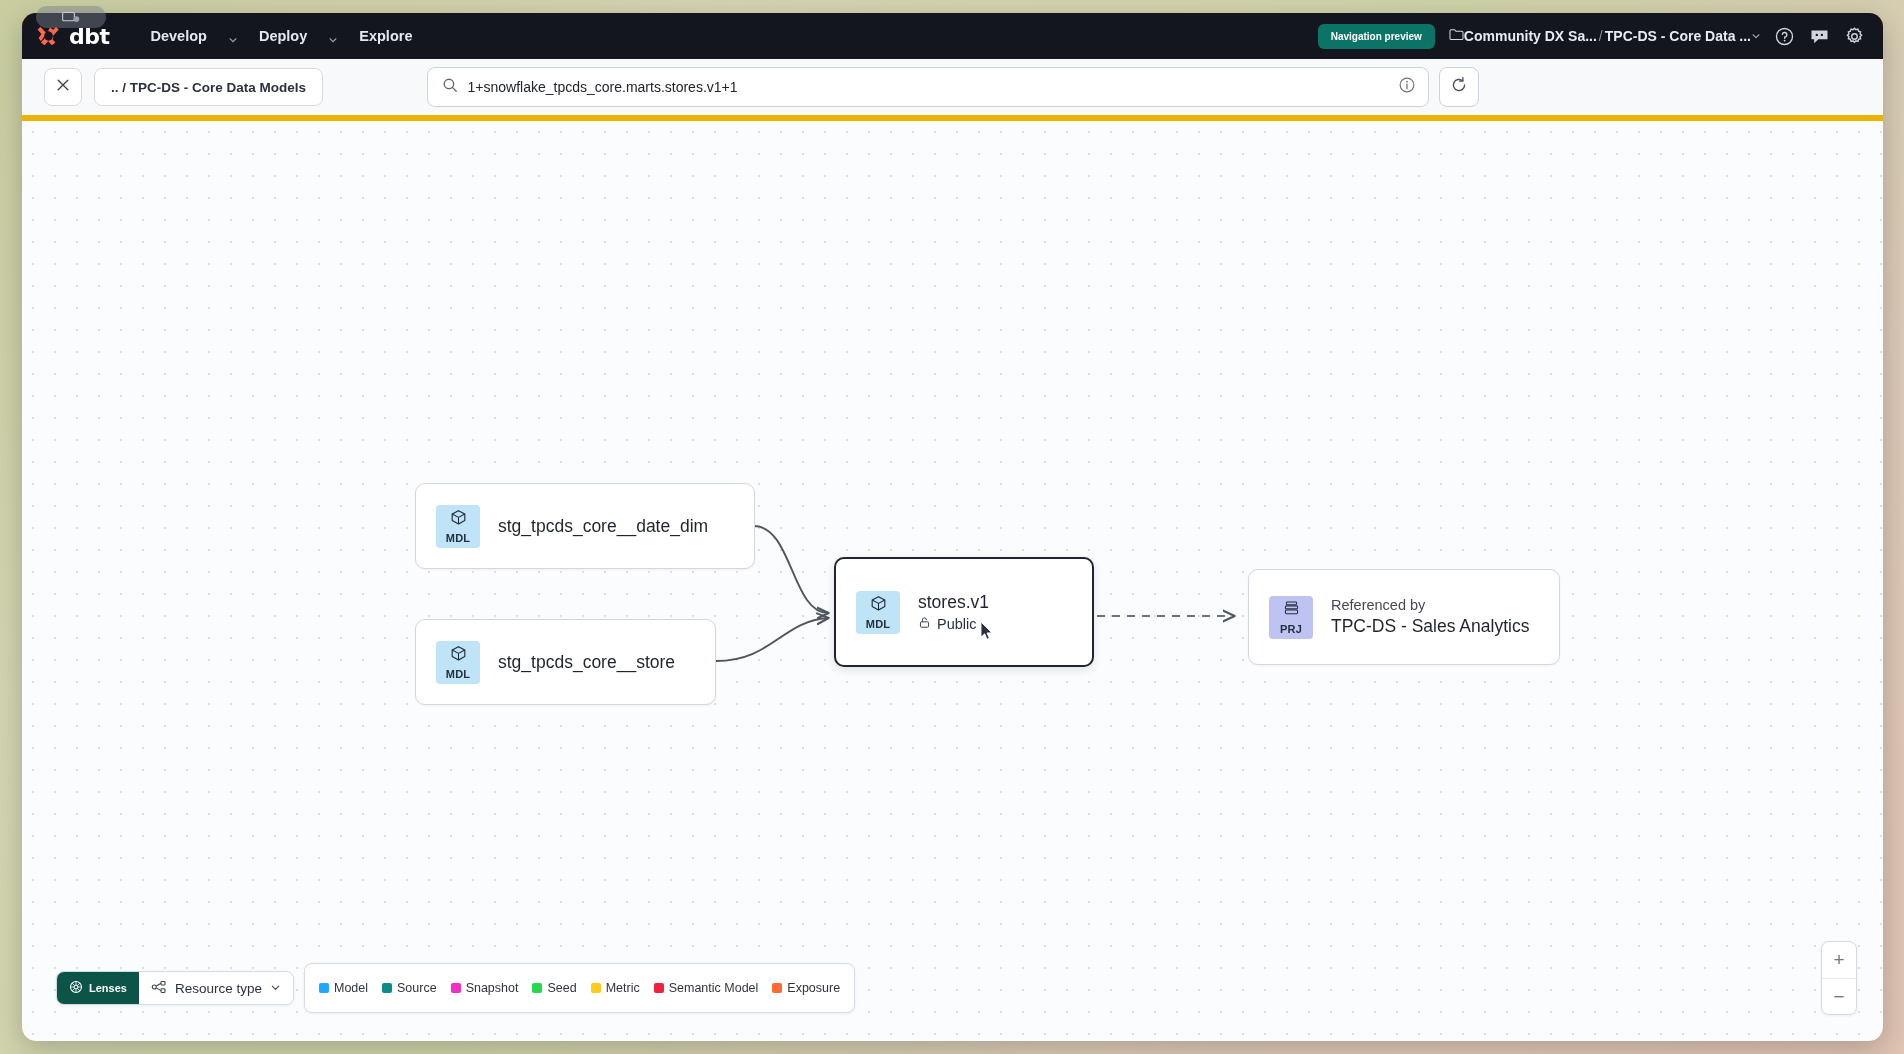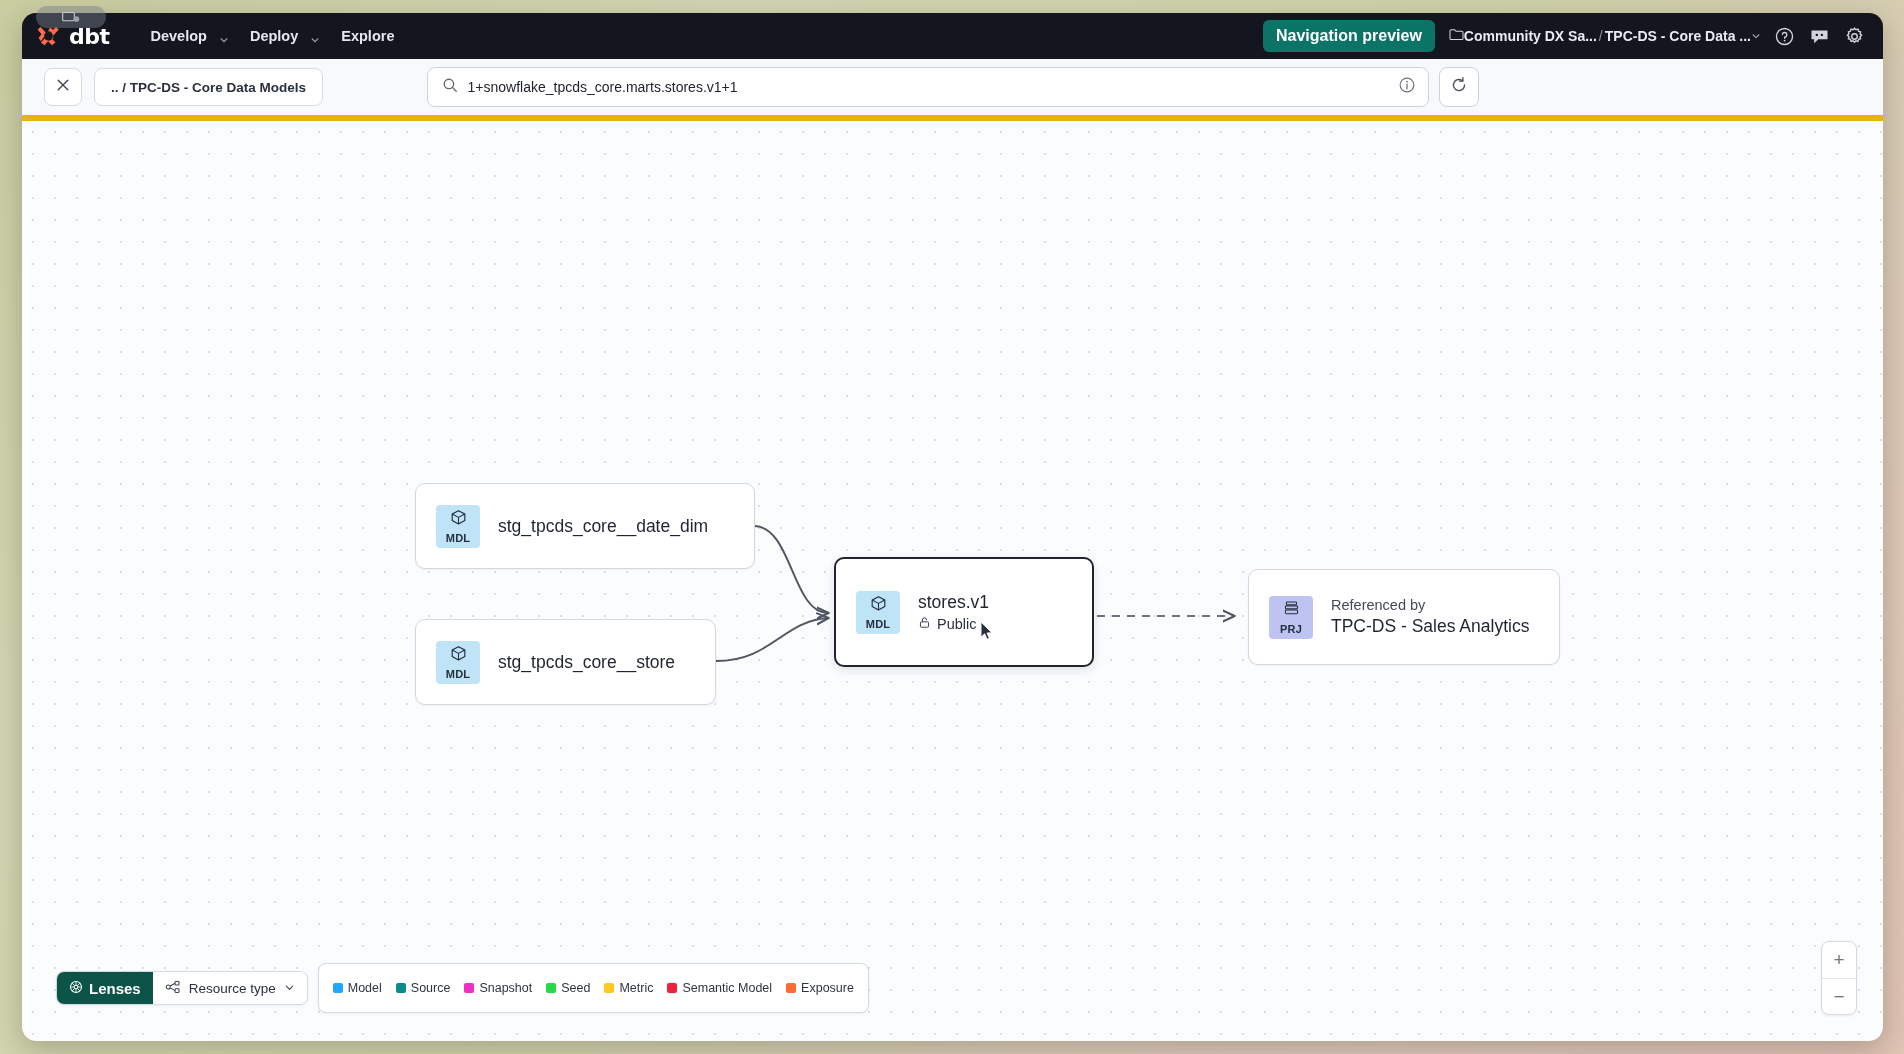--- a/index.html
+++ b/index.html
@@ -38,31 +38,31 @@
     padding: 0 18px 0 14px;
     position: relative;
   }
   .logo-wrap { display: flex; align-items: center; gap: 7px; margin-right: 30px; }
   .logo-mark { width: 26px; height: 26px; }
   .logo-text {
     color: #fff; font-size: 22px; font-weight: 700; letter-spacing: -0.5px;
     font-family: "DejaVu Sans", sans-serif;
   }
   .nav-item {
-    display: flex; align-items: center; gap: 12px;
+    display: flex; align-items: center; gap: 21px;
     color: #e6e8ef; font-size: 14.5px; font-weight: 600;
     padding: 6px 11px; border-radius: 6px; cursor: pointer;
   }
   .caret { display: inline-block; width: 9px; height: 9px; opacity: 0.75; }
 
   #nav-right {
     margin-left: auto; display: flex; align-items: center; gap: 14px;
   }
   #nav-preview-badge {
-    background: #0c7367; color: #ffffff; font-size: 16px; font-weight: 600;
+    background: #0c7367; color: #ffffff; font-size: 10px; font-weight: 600;
     padding: 7px 13px; border-radius: 6px; cursor: pointer; white-space: nowrap;
   }
   .crumb-group { display: flex; align-items: flex-start; color: #e9ebf1; font-size: 14px; font-weight: 700; }
   .crumb-sep { color: #8a8f9e; font-weight: 400; margin: 0 2px; }
   .crumb-item { cursor: pointer; white-space: nowrap; }
   .folder-ic { width: 15px; height: 13px; display: inline-block; }
   .nav-ic { width: 21px; height: 21px; cursor: pointer; opacity: 0.92; }
 
   
   #toolbar {
@@ -153,21 +153,21 @@
     position: absolute; left: 34px; bottom: 28px;
     display: flex; align-items: center; gap: 10px;
   }
   #lens-group {
     display: flex; align-items: center; height: 34px;
     border: 1px solid #d6dae2; border-radius: 8px; overflow: hidden;
     background: #fff; box-shadow: 0 1px 3px rgba(20,25,40,0.07);
   }
   #lenses-btn {
     background: #0d5448; color: #fff; height: 100%; display: flex; align-items: center;
-    gap: 6px; padding: 0 12px; font-size: 15px; font-weight: 700; cursor: pointer;
+    gap: 6px; padding: 0 12px; font-size: 11px; font-weight: 700; cursor: pointer;
   }
   #resource-type-btn {
     background: #fff; color: #2b3040; height: 100%; display: flex; align-items: center;
     gap: 8px; padding: 0 12px; font-size: 13.5px; cursor: pointer;
   }
   #legend {
     display: flex; align-items: center; gap: 14px; height: 50px;
     border: 1px solid #d6dae2; border-radius: 8px; background: #fff;
     padding: 0 14px; box-shadow: 0 1px 3px rgba(20,25,40,0.07);
   }

